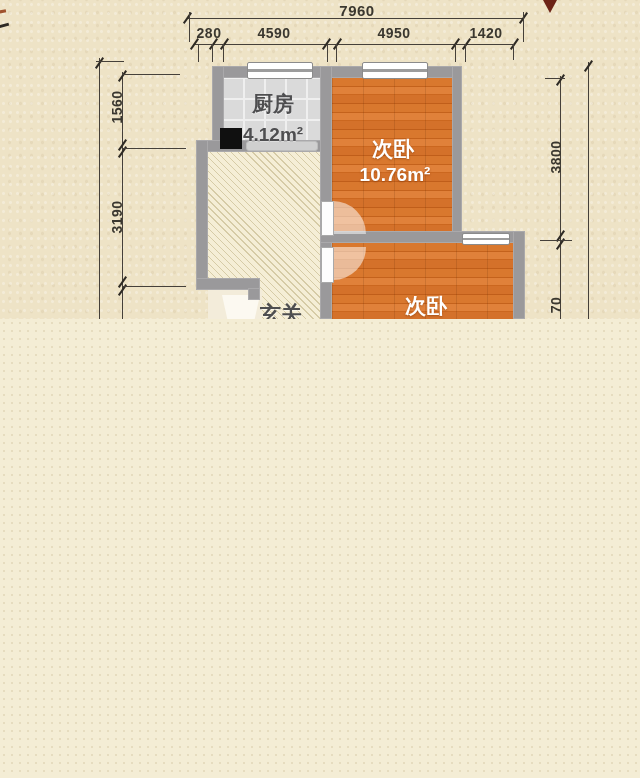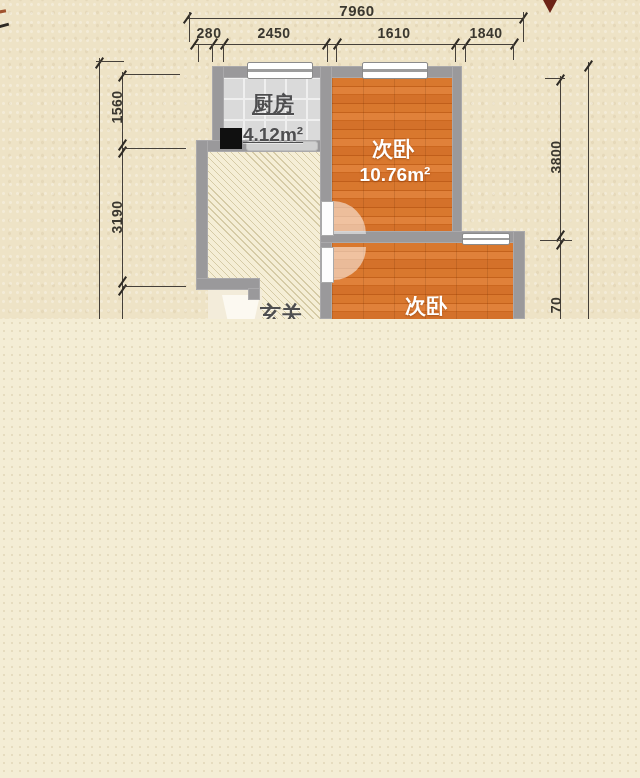--- a/index.html
+++ b/index.html
@@ -48,21 +48,21 @@
   .appliance{position:absolute;background:#101010;}
   .door-leaf{position:absolute;background:#fdfdfd;border:1px solid #a9a9a9;border-radius:1px;}
   .door-arc{position:absolute;background:rgba(255,255,255,.52);}
   .arc-tr{border-radius:0 100% 0 0;}
   .arc-br{border-radius:0 0 100% 0;}
   .sill{position:absolute;background:#cfcfcf;border:1px solid #bdbdbd;border-radius:3px;}
   .mat{position:absolute;background:#fcf9f1;clip-path:polygon(0 0,100% 0,86% 100%,14% 100%);}
 
   .room-label{position:absolute;transform:translate(-50%,-50%);white-space:nowrap;font-weight:bold;text-align:center;}
   .room-label.light{color:var(--room_label_light,#fff);text-shadow:0 1px 2px rgba(110,45,0,.45);}
-  .room-label.dark{color:var(--room_label_dark,#4e4e50);text-shadow:0 1px 0 rgba(255,255,255,.5);text-decoration:underline;}
+  .room-label.dark{color:var(--room_label_dark,#4e4e50);text-shadow:0 1px 0 rgba(255,255,255,.5);}
   .name-lg{font-size:21px;}
   .area-md{font-size:19px;font-weight:bold;}
 
   .compass-frag{position:absolute;width:0;height:0;border-left:7px solid transparent;border-right:7px solid transparent;border-top:13px solid #6d2417;}
   .mark{position:absolute;background:#2e2a24;}
 </style>
 </head>
 <body>
 
 <div class="stage">
@@ -91,23 +91,23 @@
     <div class="tick" style="left:514px;top:44px;"></div>
     <div class="v-line" style="left:198px;top:44px;height:18px;"></div>
     <div class="v-line" style="left:212px;top:44px;height:18px;"></div>
     <div class="v-line" style="left:223px;top:44px;height:18px;"></div>
     <div class="v-line" style="left:327px;top:44px;height:18px;"></div>
     <div class="v-line" style="left:336px;top:44px;height:18px;"></div>
     <div class="v-line" style="left:455px;top:44px;height:18px;"></div>
     <div class="v-line" style="left:465px;top:44px;height:18px;"></div>
     <div class="v-line" style="left:513px;top:44px;height:16px;"></div>
     <div class="dim-label" style="left:209px;top:33px;">280</div>
-    <div class="dim-label" style="left:274px;top:33px;">2450</div>
-    <div class="dim-label" style="left:394px;top:33px;">1610</div>
-    <div class="dim-label" style="left:486px;top:33px;">1840</div>
+    <div class="dim-label" style="left:274px;top:33px;">4590</div>
+    <div class="dim-label" style="left:394px;top:33px;">4950</div>
+    <div class="dim-label" style="left:486px;top:33px;">1420</div>
 
     <div class="v-line" style="left:99px;top:58px;height:261px;"></div>
     <div class="tick" style="left:99px;top:63px;"></div>
     <div class="h-line" style="left:96px;top:61px;width:28px;"></div>
     <div class="v-line" style="left:122px;top:72px;height:247px;"></div>
     <div class="tick" style="left:122px;top:76px;"></div>
     <div class="tick" style="left:122px;top:145px;"></div>
     <div class="tick" style="left:122px;top:152px;"></div>
     <div class="tick" style="left:122px;top:282px;"></div>
     <div class="tick" style="left:122px;top:290px;"></div>

